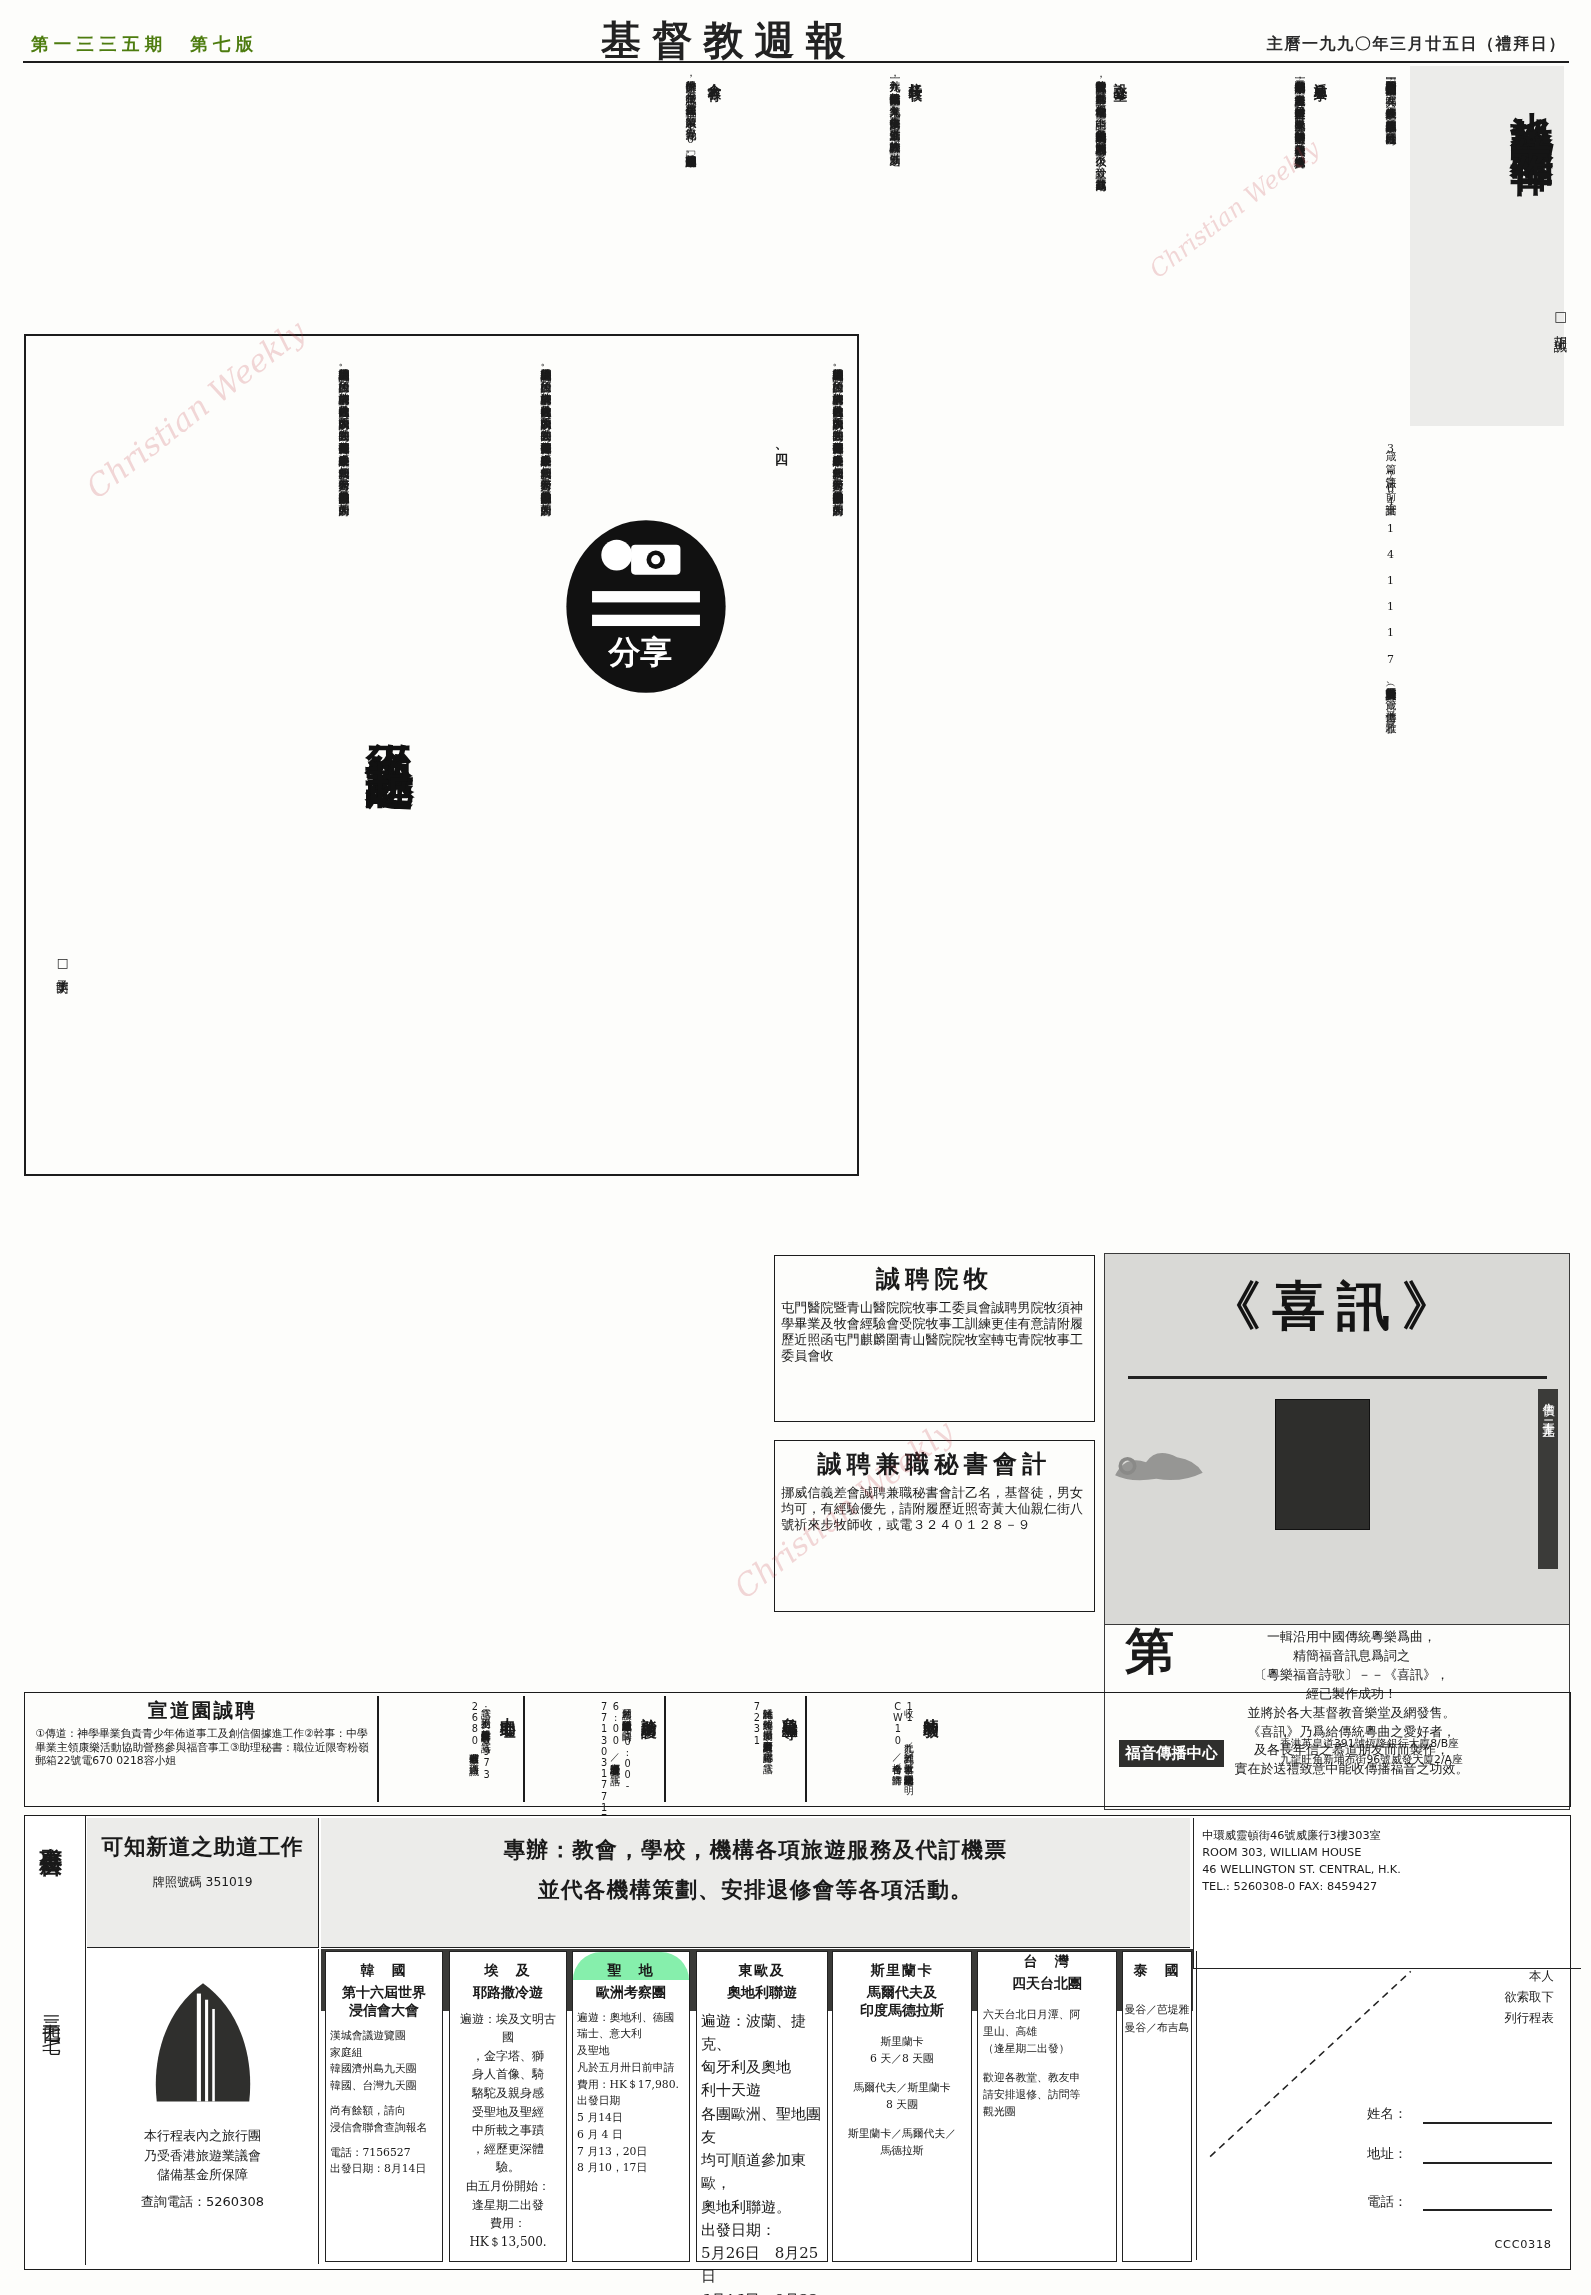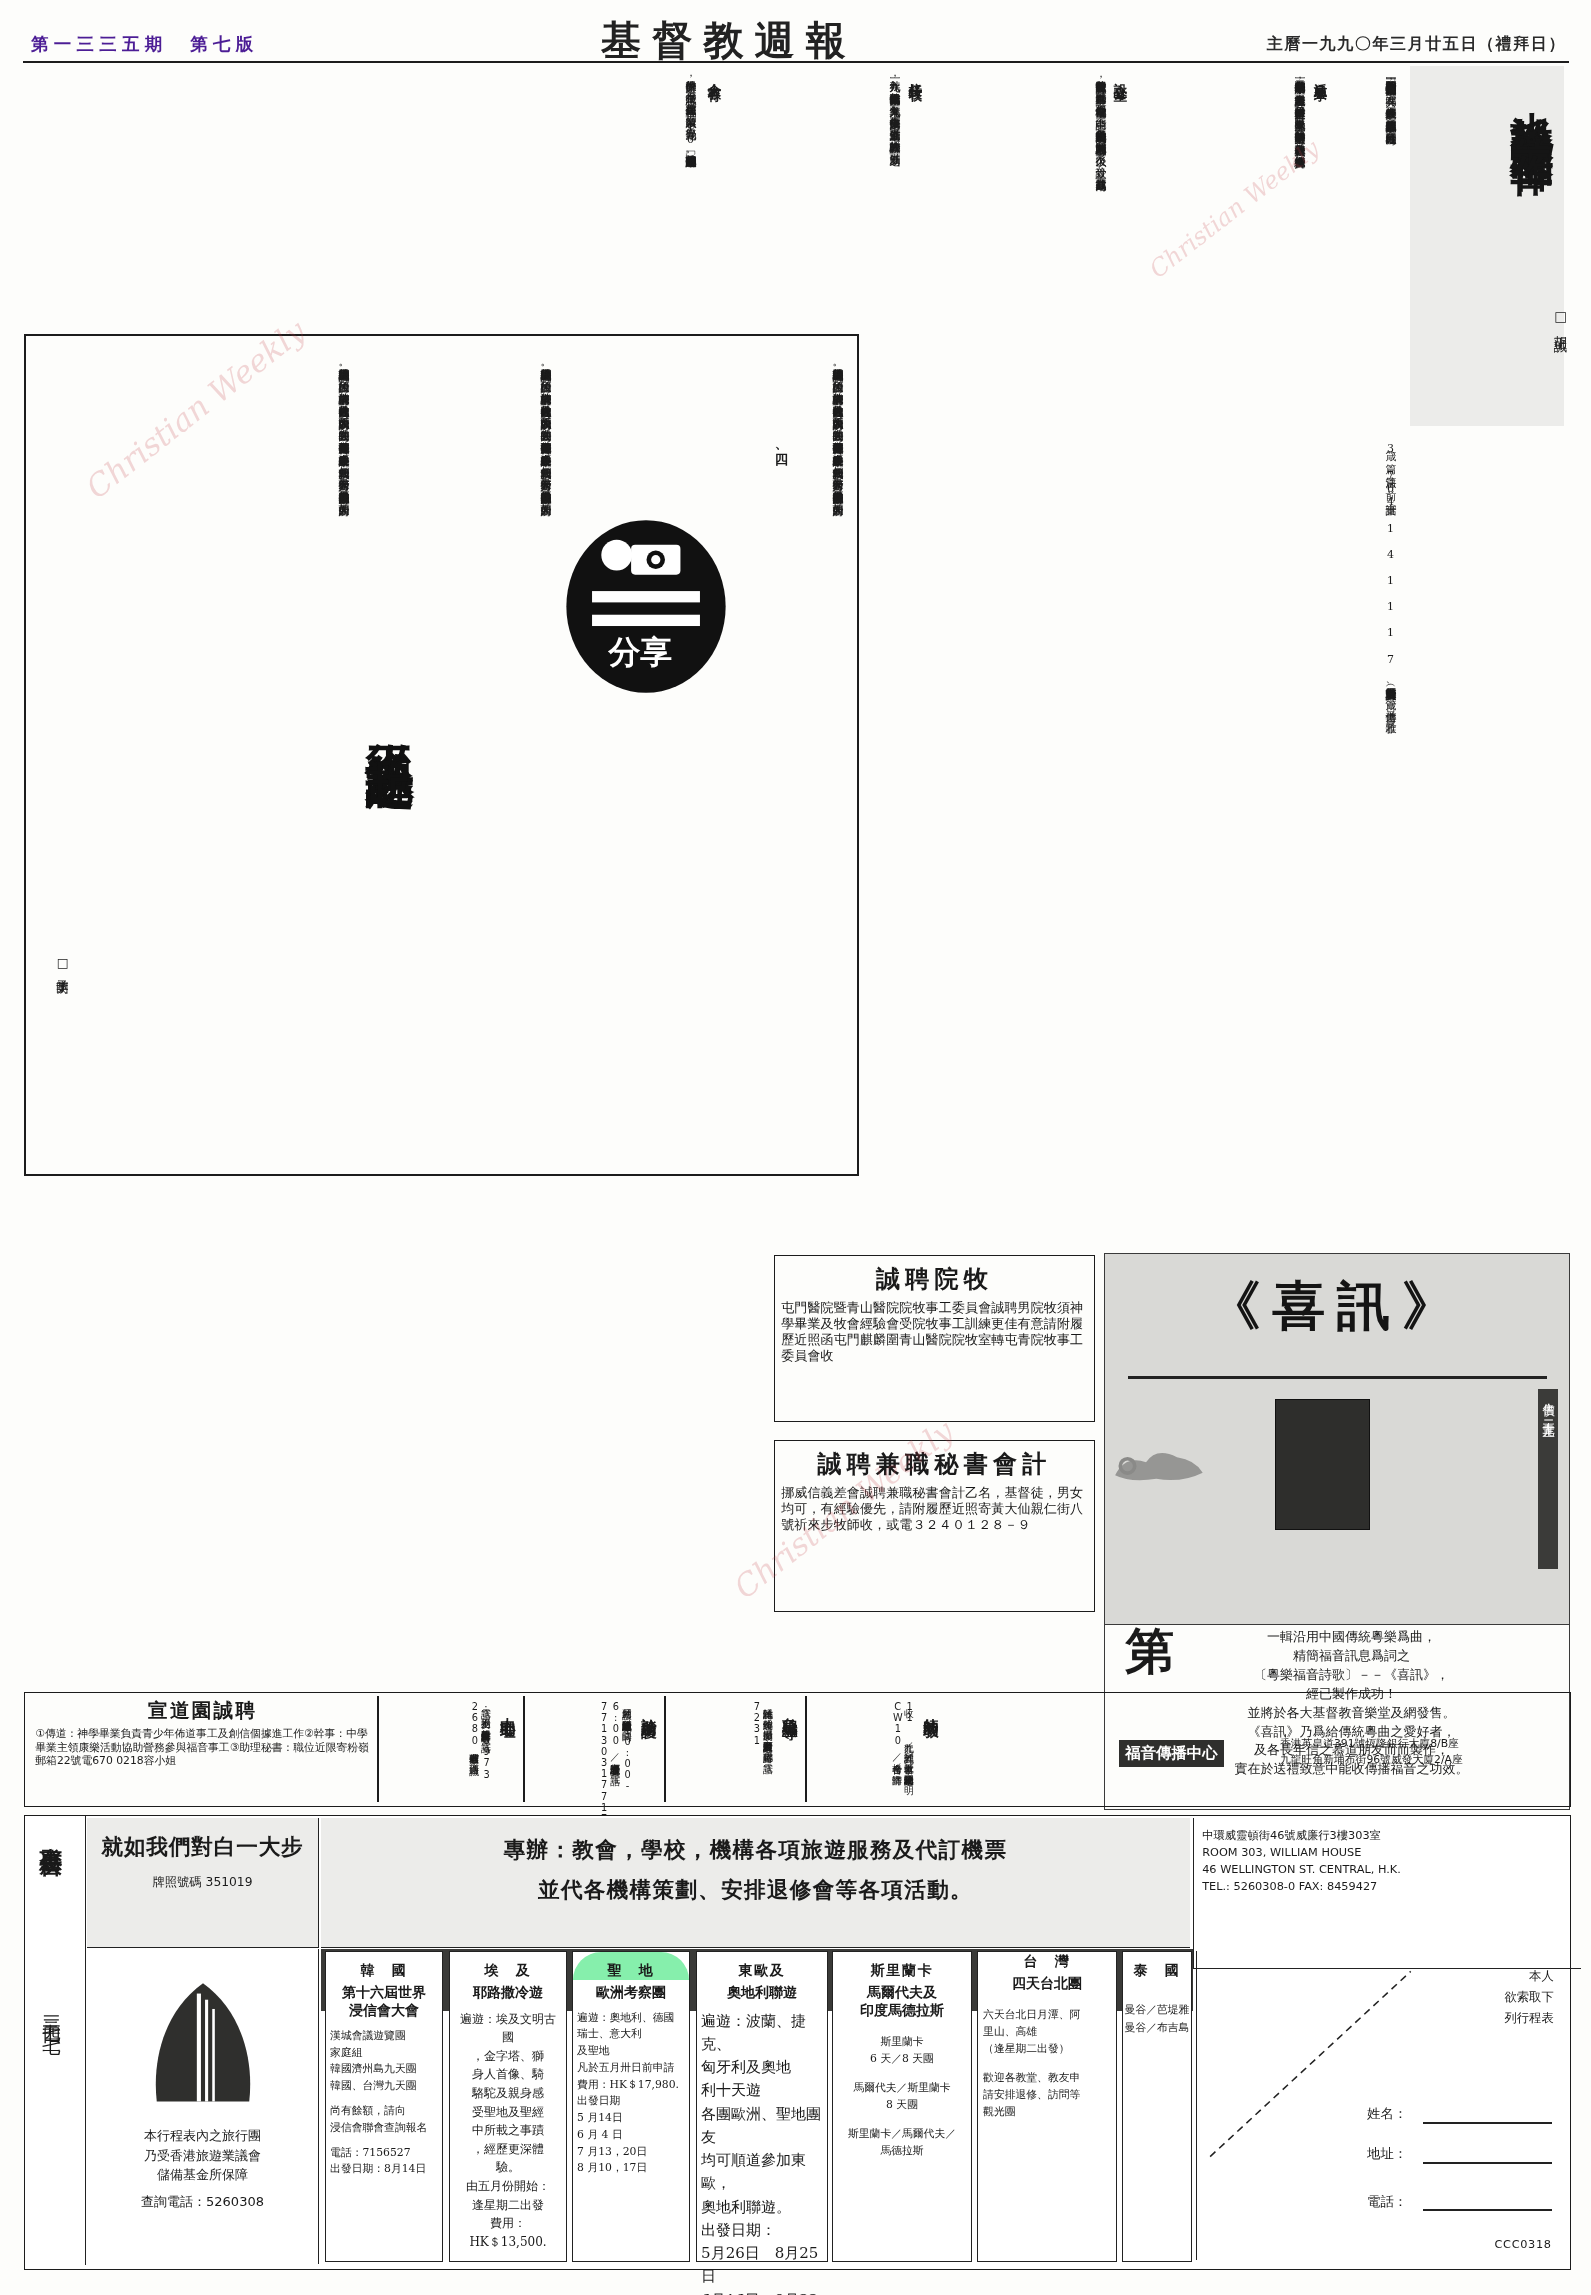--- a/index.html
+++ b/index.html
@@ -16,21 +16,21 @@
     text-orientation:upright;
     -webkit-writing-mode:vertical-rl;
     line-height:1.06;
     letter-spacing:0.02em;
   }
 
   
   .masthead{position:absolute;left:0;top:0;width:1591px;height:58px;}
   .mh-left{
     position:absolute;left:31px;top:32px;font-size:17.5px;letter-spacing:.30em;
-    font-weight:700;color:#4c1d95;font-family:"DejaVu Sans",sans-serif;
+    font-weight:700;color:#4d7c0f;font-family:"DejaVu Sans",sans-serif;
   }
   .mh-title{
     position:absolute;left:601px;top:13.4px;font-size:40px;letter-spacing:.28em;
     font-weight:700;color:#222;font-family:"DejaVu Serif","Liberation Serif",serif;
     white-space:nowrap;
   }
   .mh-right{
     position:absolute;right:25px;top:34px;font-size:16px;letter-spacing:.10em;
     font-weight:700;color:#2a2a2a;white-space:nowrap;
   }
@@ -266,21 +266,21 @@
   </div>
 
   <div class="travel">
 
     <div style="position:absolute;left:0;top:0;width:60px;height:449px;border-right:1.5px solid #222;">
       <div class="v" style="position:absolute;left:13.4px;top:13.4px;height:149px;font-size:22.6px;font-weight:700;letter-spacing:.08em;">惠登廣告</div>
       <div class="v" style="position:absolute;left:16.5px;top:185px;height:216px;font-size:18.5px;letter-spacing:.22em;">三三七四一七二</div>
     </div>
 
     <div style="position:absolute;left:62px;top:2.1px;width:231px;height:129px;border-right:1.5px solid #222;border-bottom:1.5px solid #222;background:#ececea;">
-      <div style="text-align:center;font-size:21.6px;font-weight:700;margin-top:14.4px;letter-spacing:.04em;">就如我們對白一大步</div>
+      <div style="text-align:center;font-size:21.6px;font-weight:700;margin-top:14.4px;letter-spacing:.04em;">可知新道之助道工作</div>
       <div style="text-align:center;font-size:12.3px;margin-top:12.3px;">牌照號碼 351019</div>
     </div>
 
     <div style="position:absolute;left:296px;top:2.1px;width:869px;height:129px;border-bottom:1.5px solid #222;background:#ececea;">
       <div style="text-align:center;font-size:21.6px;font-weight:700;margin-top:16.5px;letter-spacing:.06em;">專辦：教會，學校，機構各項旅遊服務及代訂機票</div>
       <div style="text-align:center;font-size:21.6px;font-weight:700;margin-top:11.3px;letter-spacing:.06em;">並代各機構策劃、安排退修會等各項活動。</div>
     </div>
 
     <div style="position:absolute;left:1168px;top:2.1px;width:371px;height:129px;border-left:1.5px solid #222;border-bottom:1.5px solid #222;padding:10.3px 8.2px;font-size:11.3px;line-height:1.5;">
       <div>中環威靈頓街46號威廉行3樓303室</div>

